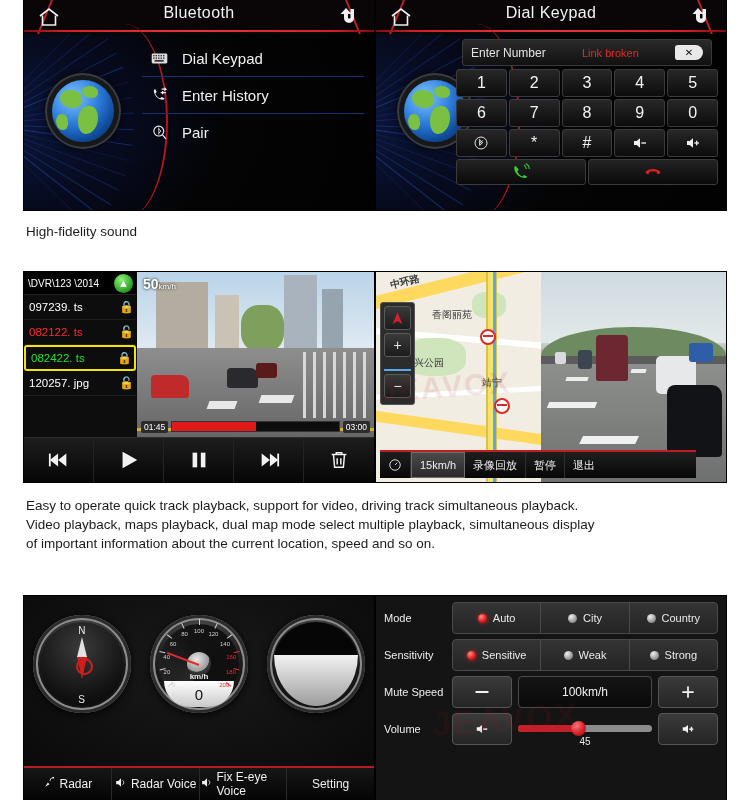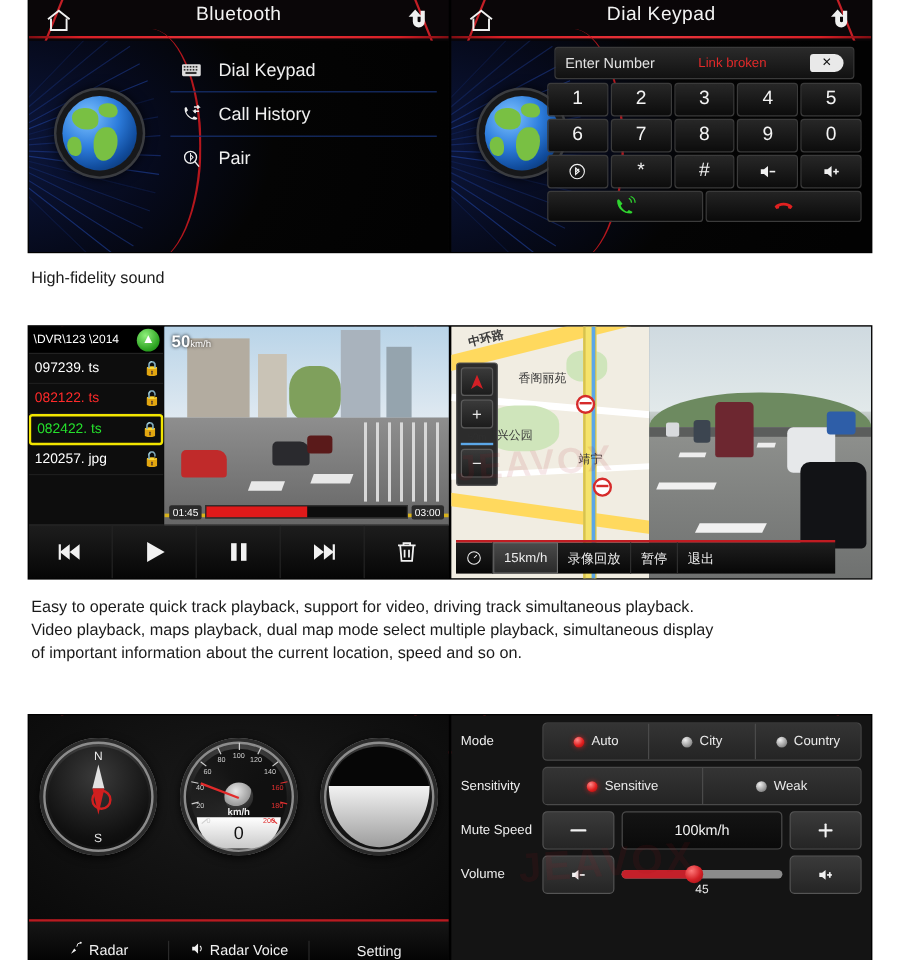--- a/index.html
+++ b/index.html
@@ -199,21 +199,21 @@
   .speedo .unit{position:absolute;left:0;right:0;top:58%;text-align:center;color:#eee;
       font-size:8px;font-weight:bold;}
   .speedo .readout{position:absolute;left:14%;right:14%;bottom:6px;height:26px;border-radius:0 0 40px 40px;
       background:linear-gradient(#ffffff,#c9c9c9);color:#111;font-size:15px;
       display:flex;align-items:center;justify-content:center;}
   .levelg .half-top{position:absolute;left:7px;right:7px;top:7px;height:40%;
       background:#060606;border-radius:50% 50% 0 0/100% 100% 0 0;}
   .levelg .half-bot{position:absolute;left:7px;right:7px;bottom:7px;height:52%;
       background:linear-gradient(#f2f2f2,#9d9d9d);border-radius:0 0 50% 50%/0 0 100% 100%;}
   .sw-bar{position:absolute;left:0;right:0;bottom:0;height:32px;
-      background:linear-gradient(#161616,#040404);border-top:2px solid #b81b21;display:flex;align-items:flex-end;}
+      background:linear-gradient(#161616,#040404);border-top:2px solid #b81b21;display:flex;}
   .sw-bar .cell{flex:1;display:flex;align-items:center;justify-content:center;gap:4px;
       color:#f0f0f0;font-size:12px;border-right:1px solid #2a2a2a;cursor:pointer;}
   .sw-bar .cell:last-child{border-right:none;}
   .sw-bar svg{width:13px;height:13px;}
 
   
   .ws-body{position:absolute;inset:0;background:#141414;padding:6px 8px;box-sizing:border-box;}
   .ws-row{display:flex;align-items:center;height:32px;margin-bottom:5px;}
   .ws-lab{width:68px;color:#ededed;font-size:11px;flex:0 0 auto;}
   .ws-group{flex:1;display:flex;background:linear-gradient(#343434,#242424);
@@ -319,21 +319,21 @@
           <span class="lbl">Dial Keypad</span>
         </div>
         <div class="bt-row">
           <span class="ico">
             <svg viewBox="0 0 24 24" fill="#efefef">
                 <path d="M4 5c0-1 1-2 2-2l2 4-2 2c1 3 4 6 7 7l2-2 4 2c0 1-1 2-2 2C10 18 4 12 4 5z"></path>
                 <path d="M15 3h6l-2-2M21 3l-2 2" stroke="#efefef" stroke-width="1.6" fill="none"></path>
                 <path d="M21 8h-6l2 2M15 8l2-2" stroke="#efefef" stroke-width="1.6" fill="none"></path>
               </svg>
           </span>
-          <span class="lbl">Call History</span>
+          <span class="lbl">Enter History</span>
         </div>
         <div class="bt-row">
           <span class="ico">
             <svg viewBox="0 0 24 24" fill="none" stroke="#efefef" stroke-width="1.6">
                 <circle cx="11" cy="10" r="7"></circle>
                 <path d="M16 15 L21 21"></path>
                 <path d="M11 5 v10 M11 7 l3 3 -3 3" stroke-width="1.2"></path>
               </svg>
           </span>
           <span class="lbl">Pair</span>
@@ -704,20 +704,29 @@
         <div class="cell">
           <span>
             <svg viewBox="0 0 24 24" fill="#f0f0f0">
                 <path d="M4 9h4l5-5v16l-5-5H4z"></path>
                 <path d="M16 8a5 5 0 0 1 0 8" stroke="#f0f0f0" stroke-width="1.6" fill="none"></path>
               </svg>
           </span>
           <span>Radar Voice</span>
         </div>
         <div class="cell">
+          <span>
+            <svg viewBox="0 0 24 24" fill="#f0f0f0">
+                <path d="M4 9h4l5-5v16l-5-5H4z"></path>
+                <path d="M16 8a5 5 0 0 1 0 8" stroke="#f0f0f0" stroke-width="1.6" fill="none"></path>
+              </svg>
+          </span>
+          <span>Fix E-eye Voice</span>
+        </div>
+        <div class="cell">
           <span>Setting</span>
         </div>
       </div>
     </div>
   </div>
 
   <div class="screen" style="left:376px;top:596px;width:350px;height:204px;">
     <div class="scr-head">
       <div class="corner-l"></div>
       <div class="corner-r"></div>
@@ -759,20 +768,24 @@
         <div class="ws-lab">Sensitivity</div>
         <div class="ws-group">
           <div class="ws-opt">
             <span class="dot on"></span>
             <span>Sensitive</span>
           </div>
           <div class="ws-opt">
             <span class="dot"></span>
             <span>Weak</span>
           </div>
+          <div class="ws-opt">
+            <span class="dot"></span>
+            <span>Strong</span>
+          </div>
         </div>
       </div>
 
       <div class="ws-row">
         <div class="ws-lab">Mute Speed</div>
         <div class="ws-pm">
           <svg viewBox="0 0 24 10" fill="#f2f2f2">
               <rect x="2" y="3.5" width="20" height="3" rx="1.2"></rect>
             </svg>
         </div>

